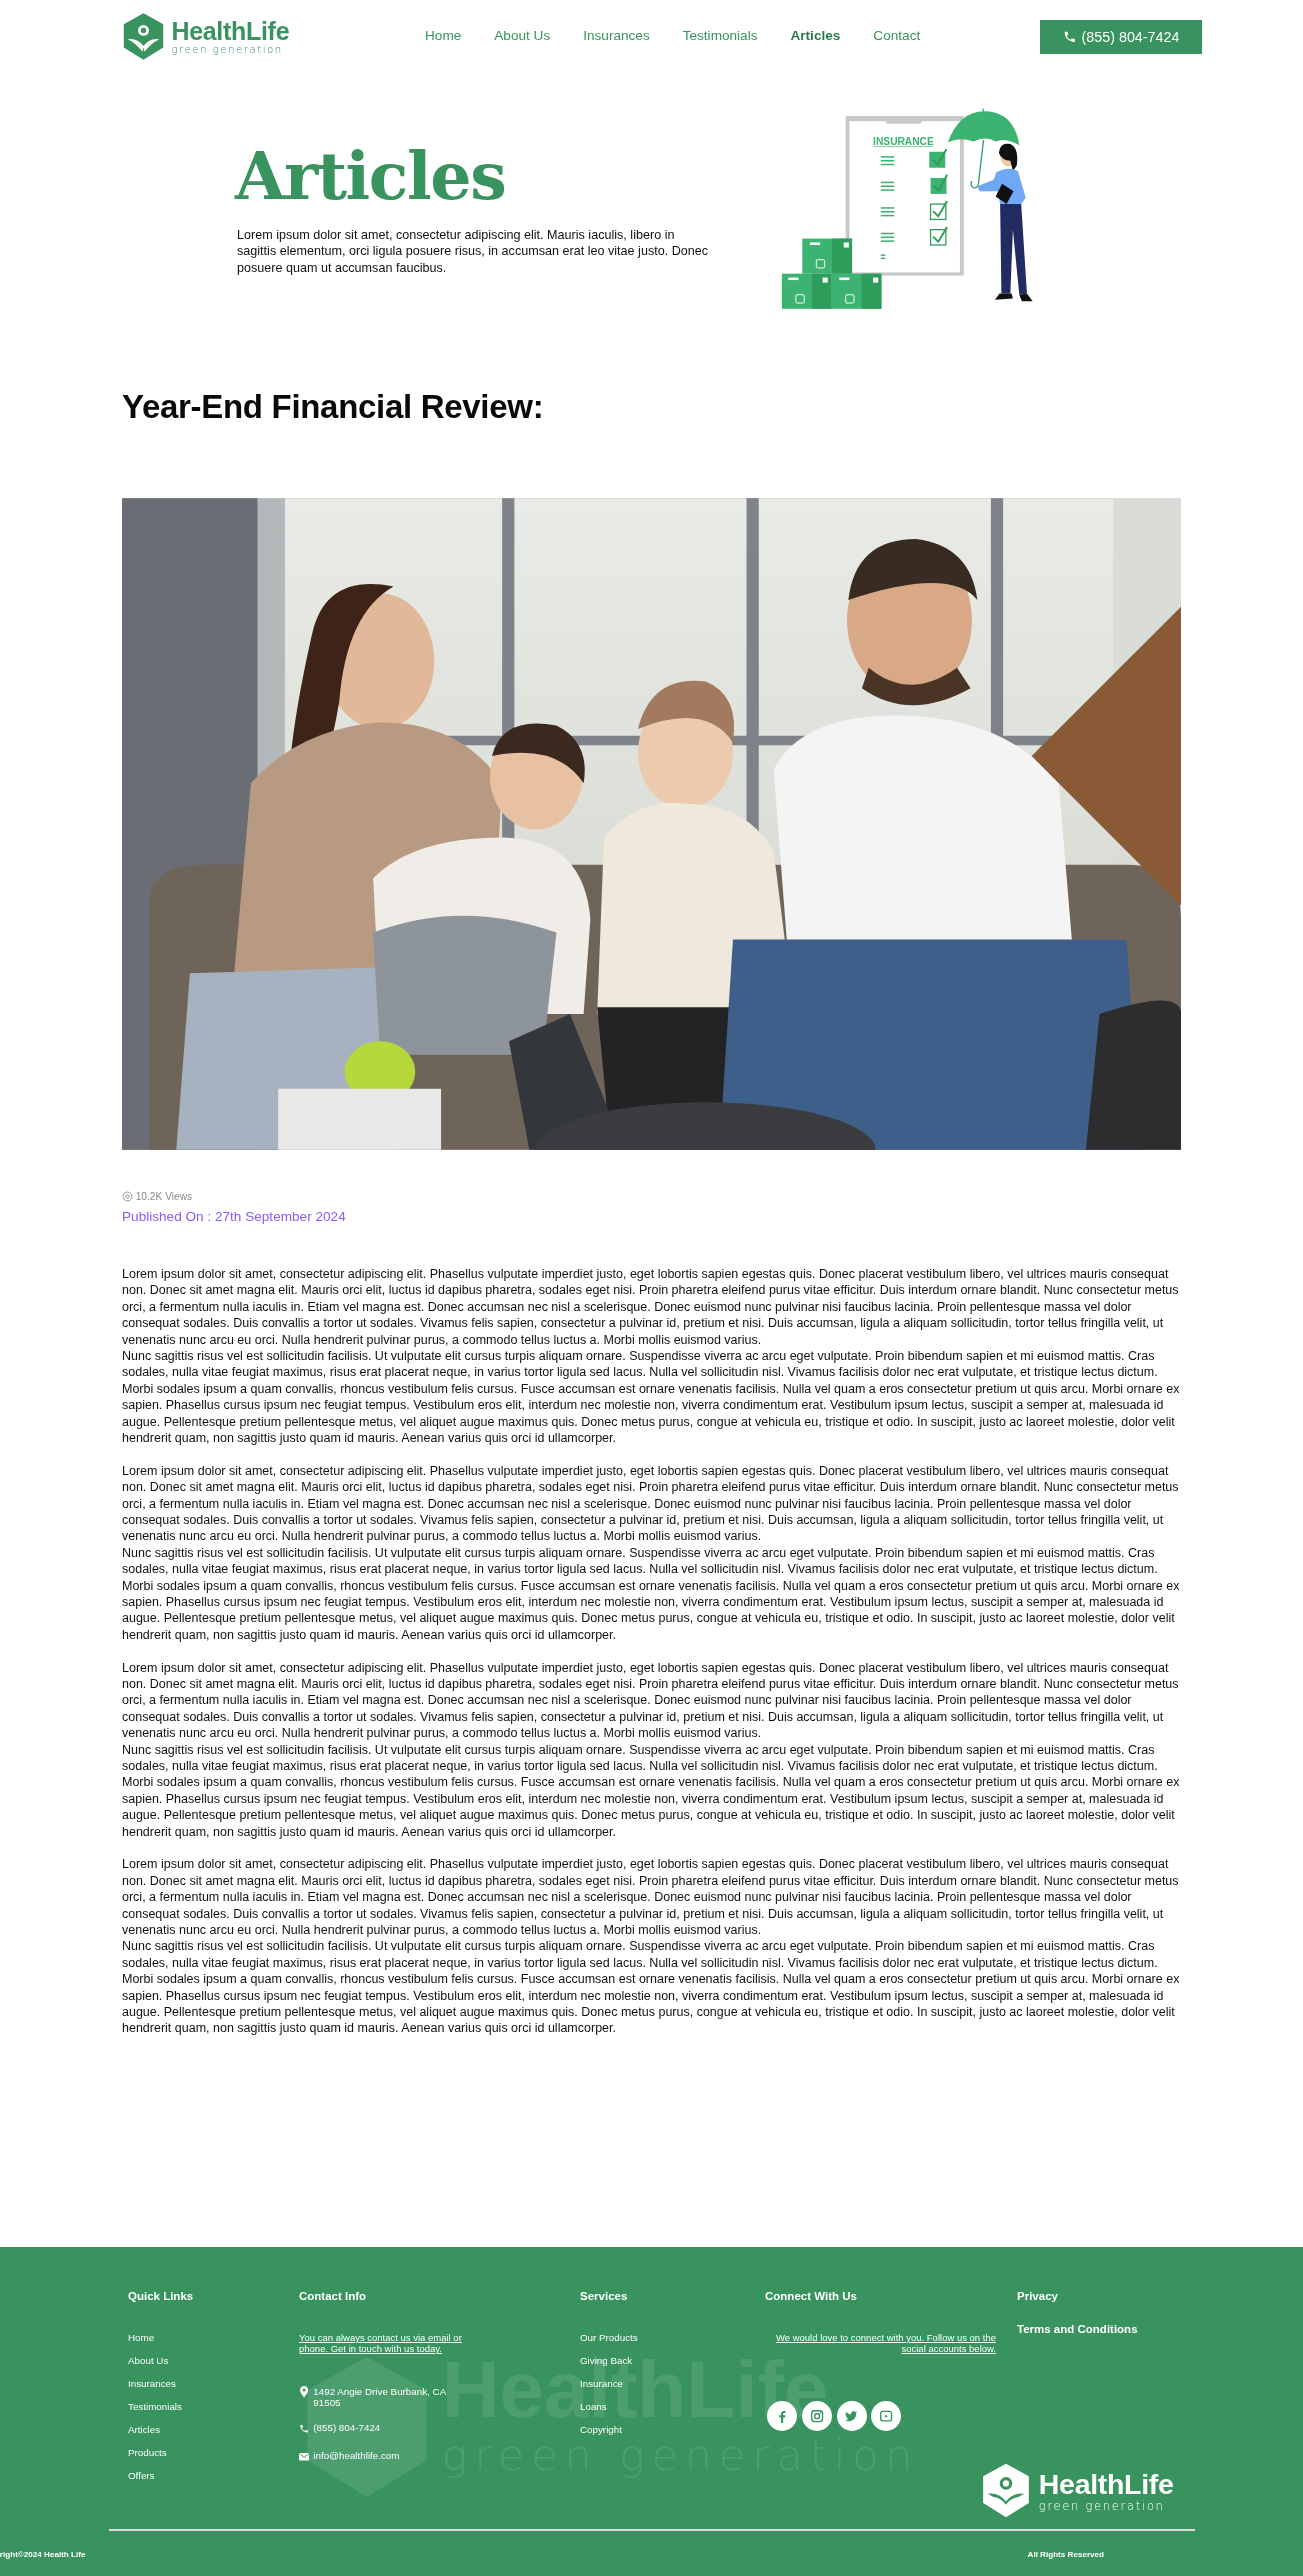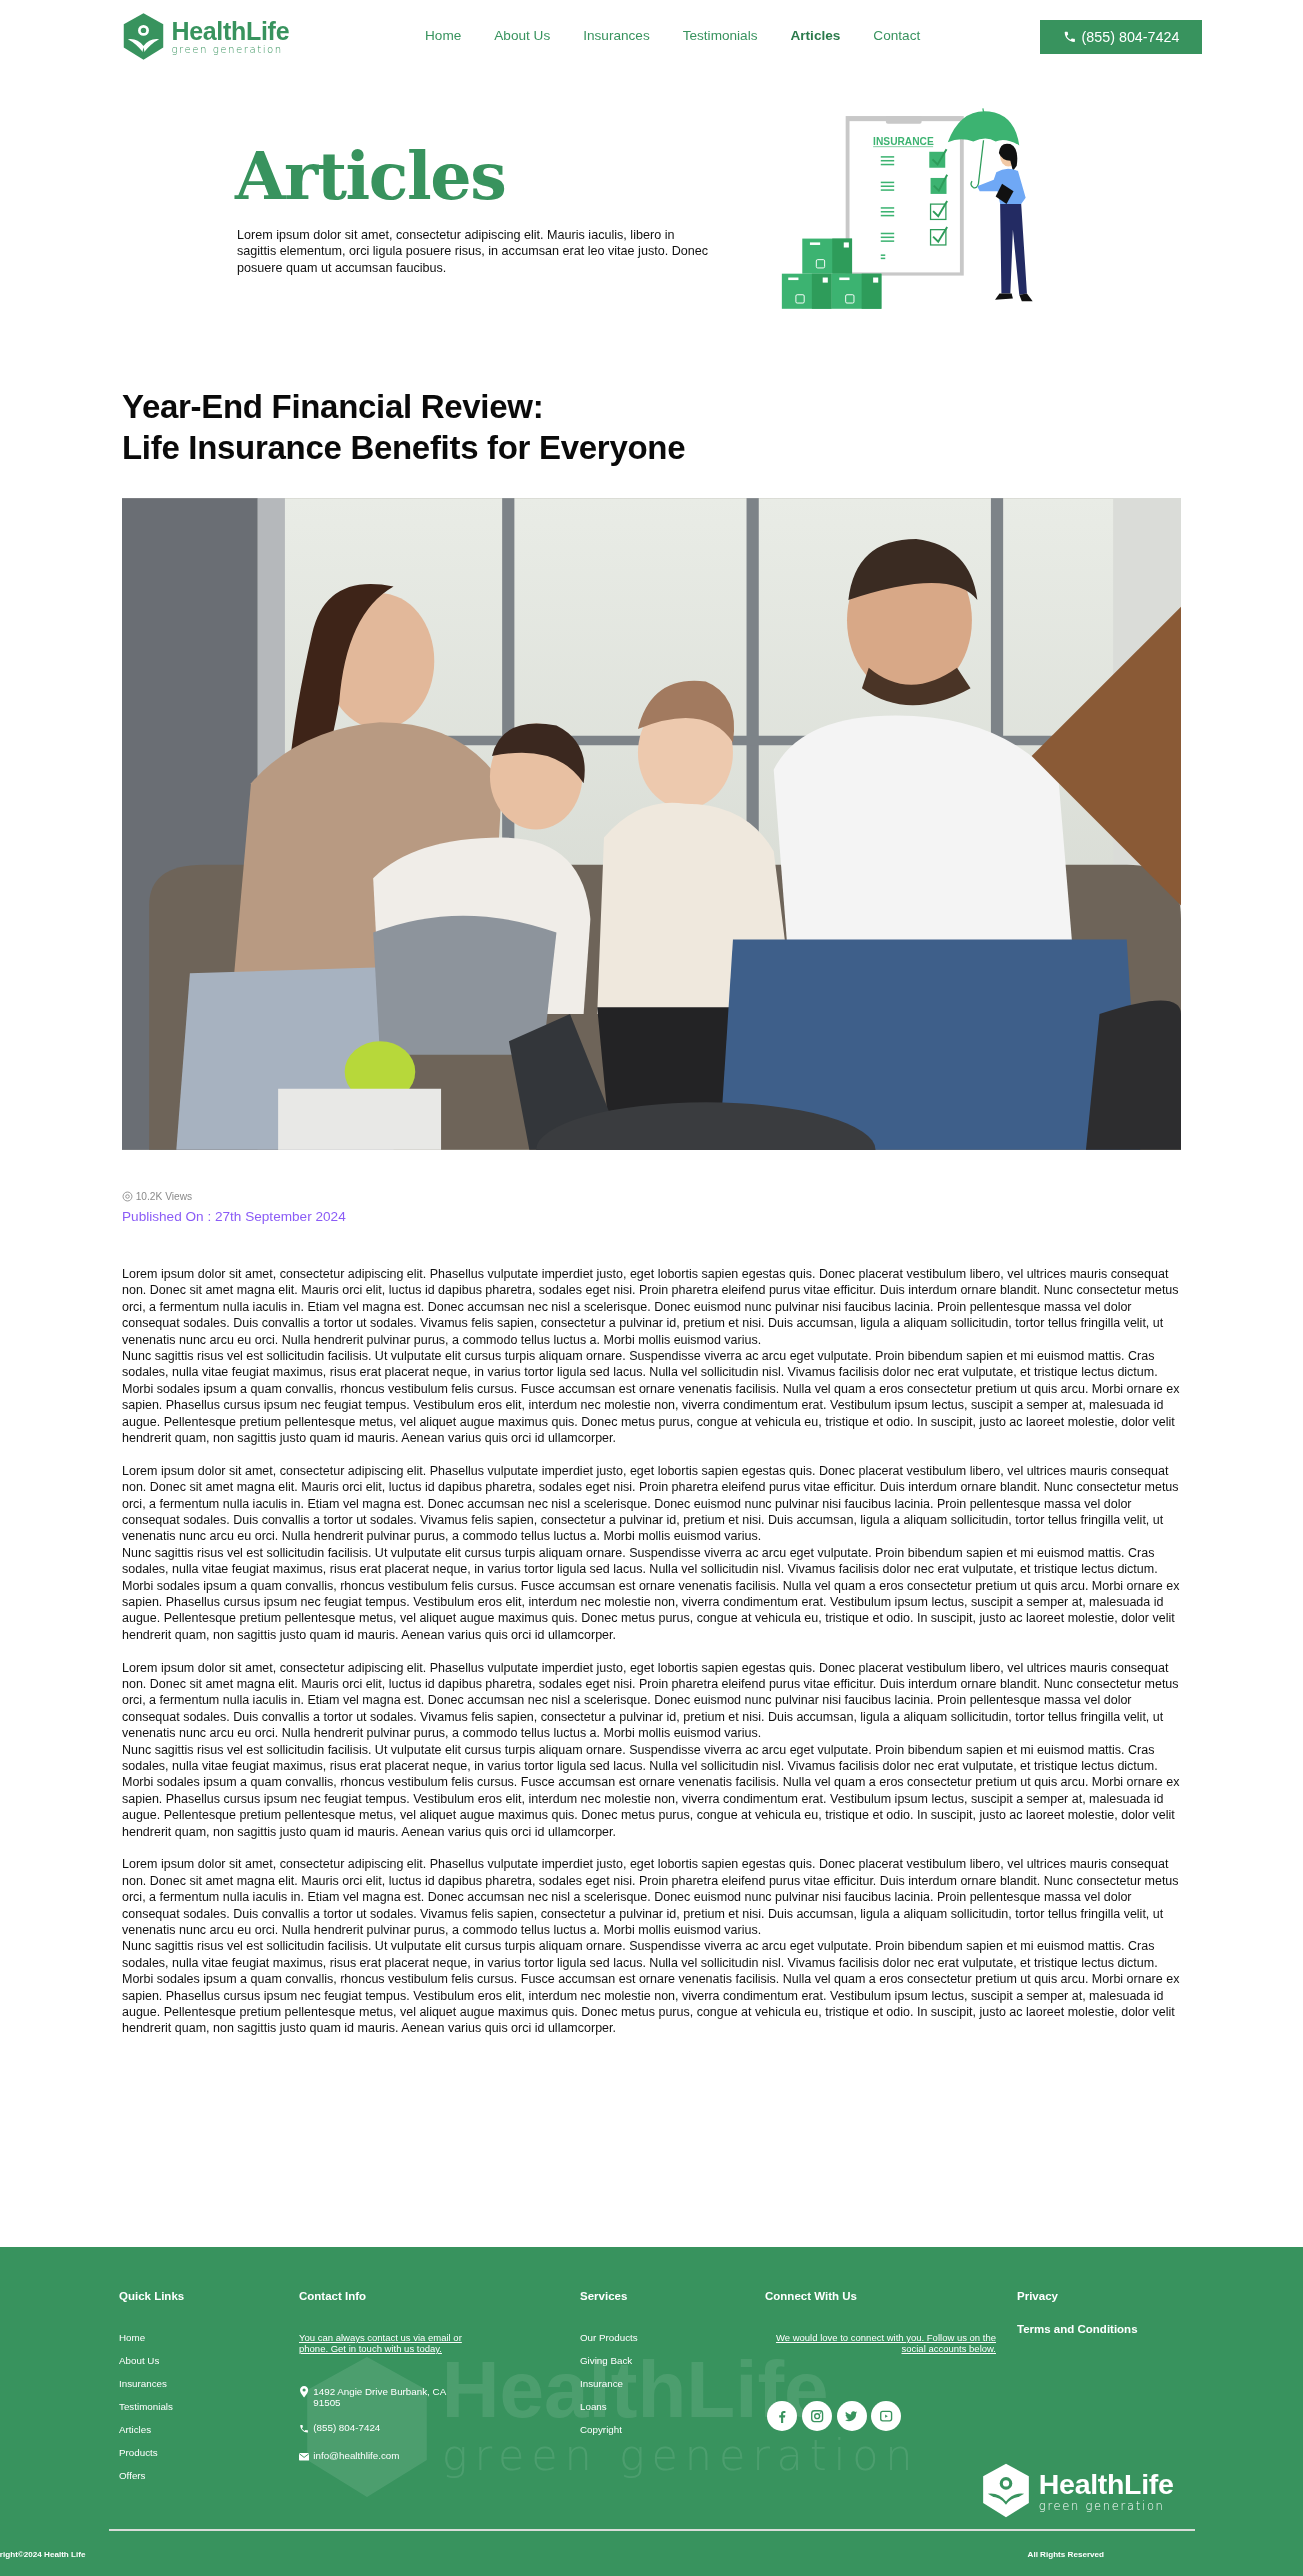--- a/index.html
+++ b/index.html
@@ -37,21 +37,21 @@
 
   
   .footer { position: absolute; left: 0; top: 2247px; width: 1304px; height: 329px; background: #38935e; color: #fff; overflow: hidden; }
   .wm { position: absolute; left: 299px; top: 102px; opacity: 0.1; display: flex; gap: 6.8px; }
   .wm .brand { font-size: 80px; font-weight: 700; line-height: 81px; color: #fff; }
   .wm .tag { font-family: "DejaVu Sans", sans-serif; font-size: 43px; color: #fff; letter-spacing: 6.8px; font-weight: 300; }
   .fcol { position: absolute; top: 41px; }
   .fcol h4 { font-size: 11.5px; font-weight: 700; margin-bottom: 0; line-height: 17.7px; }
   .fcol .links a { display: block; color: #fff; text-decoration: none; font-size: 9.8px; line-height: 23px; }
   .fcol p.desc { font-size: 9.5px; line-height: 11.5px; text-decoration: underline; }
-  .c-quick { left: 119px; }
+  .c-quick { left: 128px; }
   .c-quick .links { margin-top: 20.4px; }
   .c-contact { left: 299px; width: 163px; }
   .c-contact .desc { margin-top: 26px; }
   .c-contact .row { display: flex; gap: 4.1px; font-size: 9.8px; line-height: 11.5px; align-items: flex-start; }
   .c-contact .row svg { width: 10.2px; height: 11.5px; flex: none; margin-top: 0.7px; }
   .c-services { left: 580px; }
   .c-services .links { margin-top: 20.4px; }
   .c-connect { left: 765px; width: 231px; }
   .c-connect .desc { margin-top: 26px; text-align: right; }
   .socials { position: absolute; left: 767px; top: 2401px; display: flex; gap: 4.8px; }
@@ -163,21 +163,20 @@
   <ellipse cx="375" cy="85" rx="13" ry="16" fill="#f2c9a5"></ellipse>
   <path d="M360 80 Q362 62 378 66 Q392 72 388 100 L382 108 L378 92 Q365 92 360 80 Z" fill="#111"></path>
   <path d="M356 110 Q372 100 390 108 L402 150 L395 160 L362 160 L358 140 L330 140 L326 132 L352 122 Z" fill="#6fa8f5"></path>
   <path d="M362 160 L395 160 L404 300 L392 302 L382 200 L378 300 L364 300 Z" fill="#232b63"></path>
   <path d="M365 128 L383 140 L372 160 L355 148 Z" fill="#111"></path>
   <path d="M361 300 L380 300 L382 308 L354 310 Z M392 302 L404 300 L413 312 L396 312 Z" fill="#111"></path>
 </svg>
 
 <h2 class="article-title">
   <span>Year-End Financial Review:</span><br>
-  <span>Life Insurance Benefits for Everyone</span>
 </h2>
 
 <div class="article-img" aria-label="Smiling family of four sitting on a couch with an insurance agent holding a clipboard">
   <svg width="1059" height="652" viewBox="0 0 1560 960">
     <defs>
       <linearGradient id="win" x1="0" y1="0" x2="0" y2="1">
           <stop offset="0" stop-color="#e9ece6"></stop>
           <stop offset="1" stop-color="#cfd3cb"></stop>
         </linearGradient>
     </defs>

